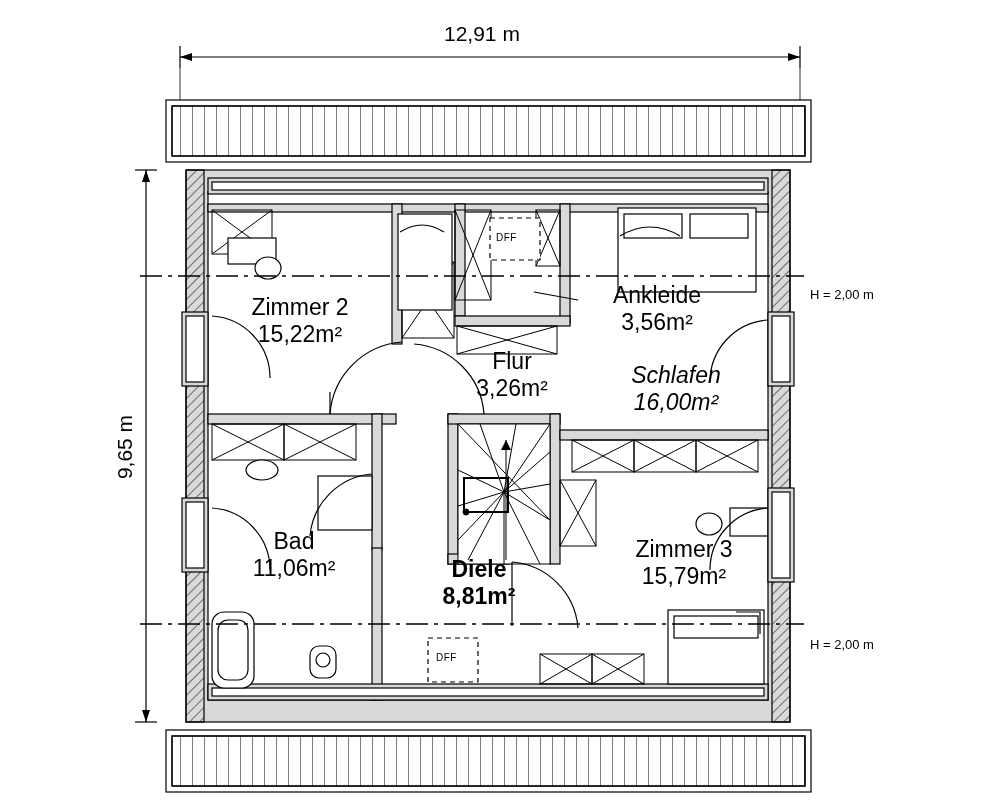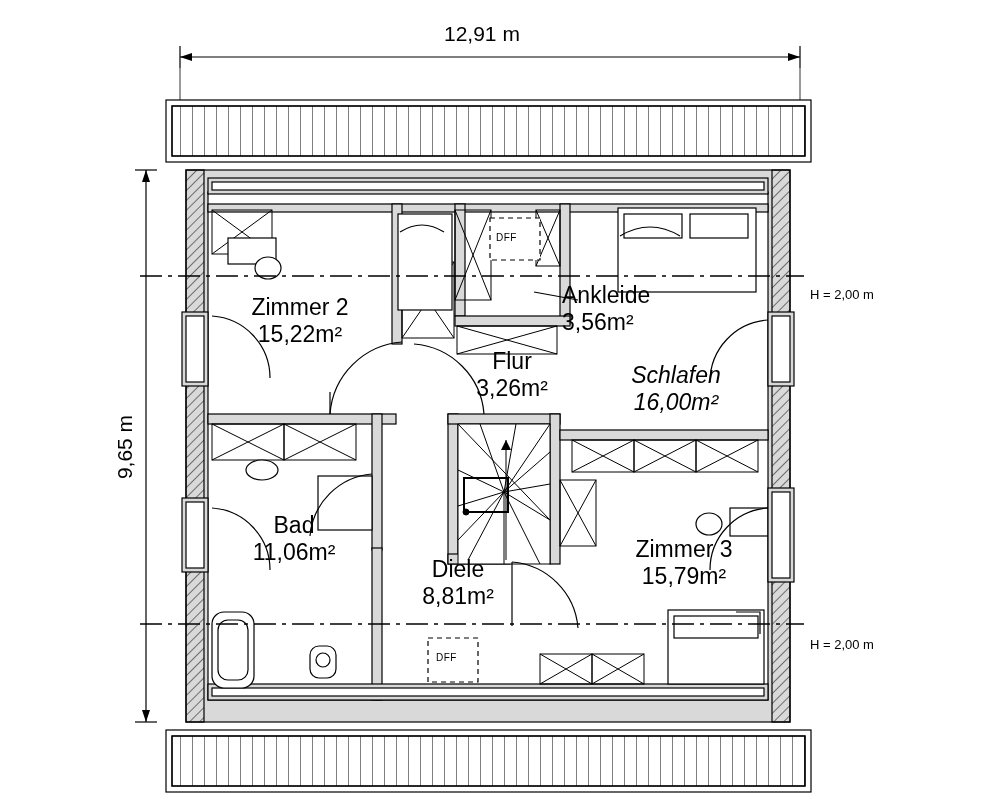--- a/index.html
+++ b/index.html
@@ -272,41 +272,41 @@
   <div class="htext" style="left:810px;top:604px;">H = 2,00 m</div>
 
   <div class="dfftext" style="left:496px;top:232px;">DFF</div>
   <div class="dfftext" style="left:436px;top:652px;">DFF</div>
 
   <div class="room" style="left:200px;top:294px;width:200px;">
     <div class="name">Zimmer 2</div>
     <div class="area">15,22m²</div>
   </div>
 
-  <div class="room" style="left:562px;top:282px;width:190px;text-align:left;">
+  <div class="room" style="left:562px;top:282px;width:190px;text-align:center;">
     <div class="name">Ankleide</div>
     <div class="area">3,56m²</div>
   </div>
 
   <div class="room" style="left:586px;top:362px;width:180px;font-style:italic;">
     <div class="name">Schlafen</div>
     <div class="area">16,00m²</div>
   </div>
 
   <div class="room" style="left:442px;top:348px;width:140px;">
     <div class="name">Flur</div>
     <div class="area">3,26m²</div>
   </div>
 
-  <div class="room" style="left:204px;top:512px;width:180px;">
+  <div class="room" style="left:204px;top:528px;width:180px;">
     <div class="name">Bad</div>
     <div class="area">11,06m²</div>
   </div>
 
-  <div class="room" style="left:368px;top:556px;width:180px;">
+  <div class="room" style="left:389px;top:556px;width:180px;font-weight:bold;">
     <div class="name">Diele</div>
     <div class="area">8,81m²</div>
   </div>
 
   <div class="room" style="left:594px;top:536px;width:180px;">
     <div class="name">Zimmer 3</div>
     <div class="area">15,79m²</div>
   </div>
 
 </div>

